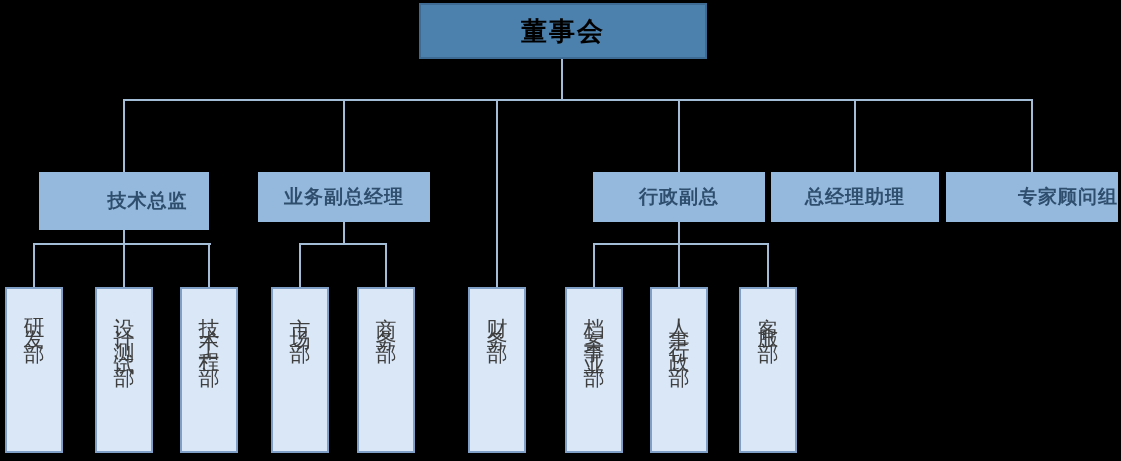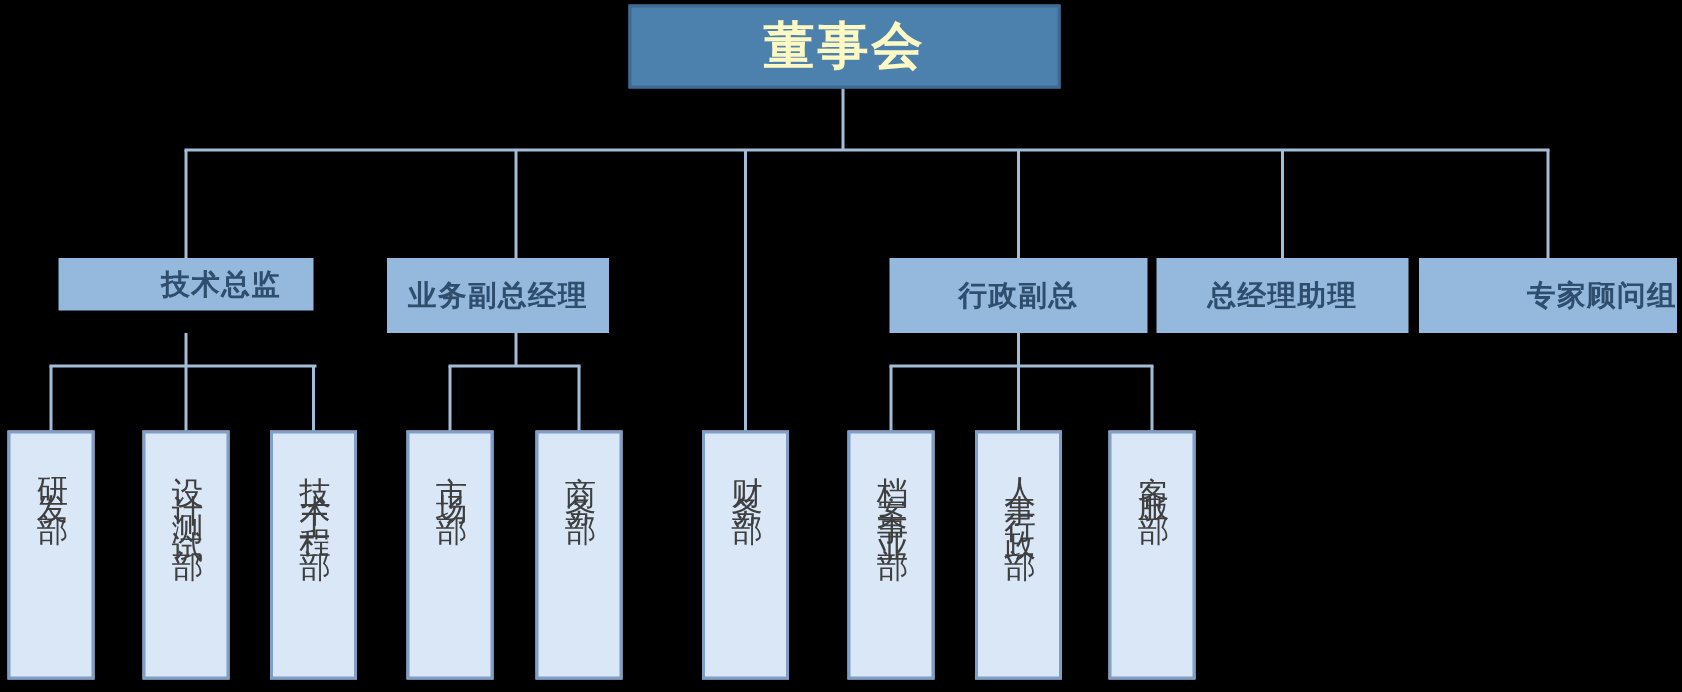--- a/index.html
+++ b/index.html
@@ -27,22 +27,22 @@
   .node {
     position: absolute;
     box-sizing: border-box;
     display: flex;
     align-items: center;
     justify-content: center;
   }
   .root-node {
     background: #4d81ad;
     border: 2px solid #3d6b94;
-    color: #fef9c3;
-    font-size: 34px;
+    color: #000000;
+    font-size: 26px;
     font-weight: bold;
     letter-spacing: 2px;
   }
   .exec-node {
     background: #94b9dc;
     color: #2f4e6e;
     font-size: 19px;
     font-weight: bold;
     letter-spacing: 1px;
   }
@@ -91,24 +91,24 @@
   <div class="vline" style="left:678px; top:222px; height:22px;"></div>
   <div class="hline" style="left:593px; top:243px; width:176px;"></div>
   <div class="vline" style="left:593px; top:244px; height:43px;"></div>
   <div class="vline" style="left:678px; top:244px; height:43px;"></div>
   <div class="vline" style="left:767px; top:244px; height:43px;"></div>
 
   <div class="node root-node" style="left:419px; top:3px; width:288px; height:56px;">
     <span>董事会</span>
   </div>
 
-  <div class="node exec-node" style="left:39px; top:172px; width:170px; height:35px;padding-left:47px;">
+  <div class="node exec-node" style="left:39px; top:172px; width:170px; height:58px;padding-left:47px;">
     <span>技术总监</span>
   </div>
-  <div class="node exec-node" style="left:258px; top:172px; width:148px; height:50px;">
+  <div class="node exec-node" style="left:258px; top:172px; width:172px; height:50px;">
     <span>业务副总经理</span>
   </div>
   <div class="node exec-node" style="left:593px; top:172px; width:172px; height:50px;">
     <span>行政副总</span>
   </div>
   <div class="node exec-node" style="left:771px; top:172px; width:168px; height:50px;justify-content:center;">
     <span>总经理助理</span>
   </div>
   <div class="node exec-node" style="left:946px; top:172px; width:172px; height:50px;justify-content:flex-end;">
     <span>专家顾问组</span>

